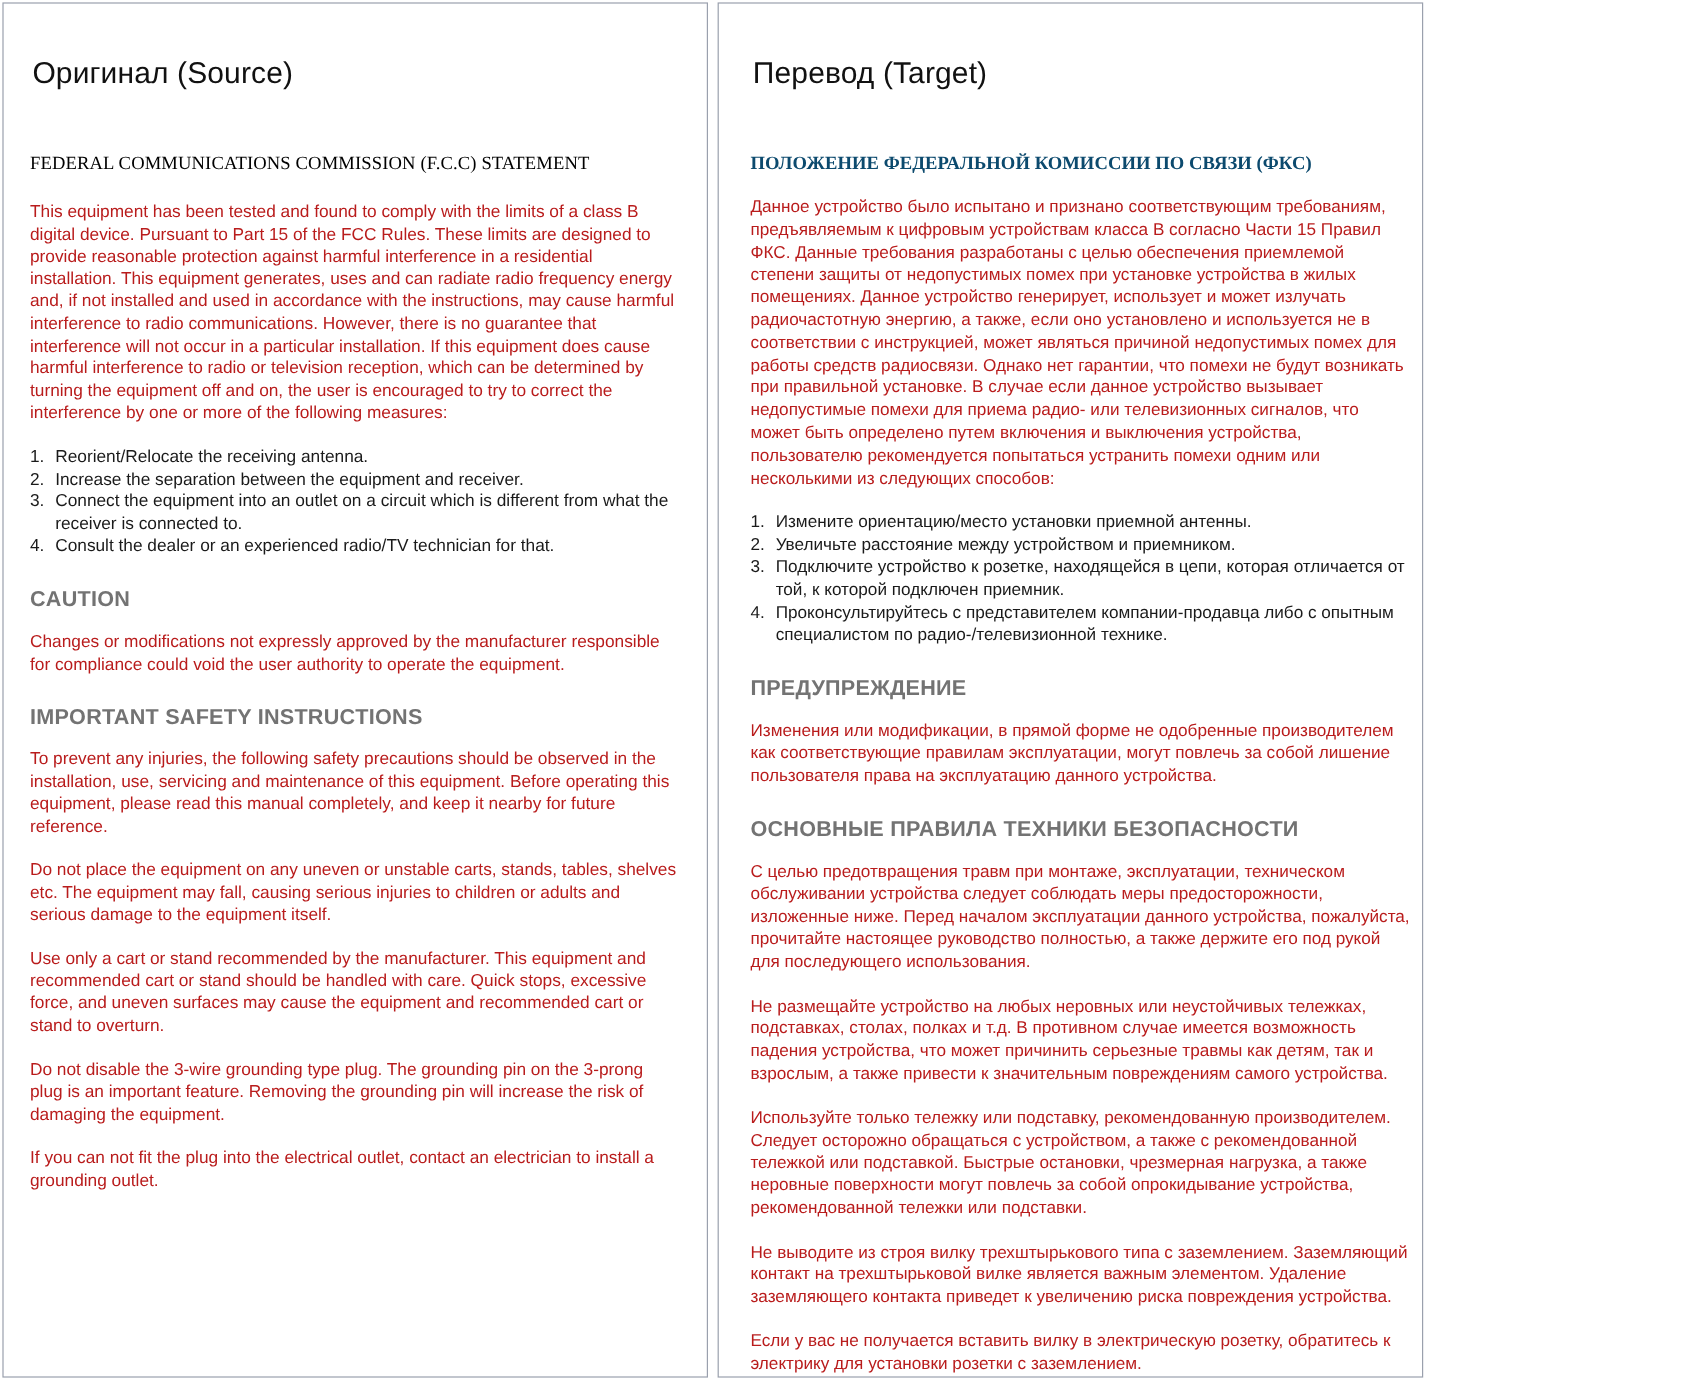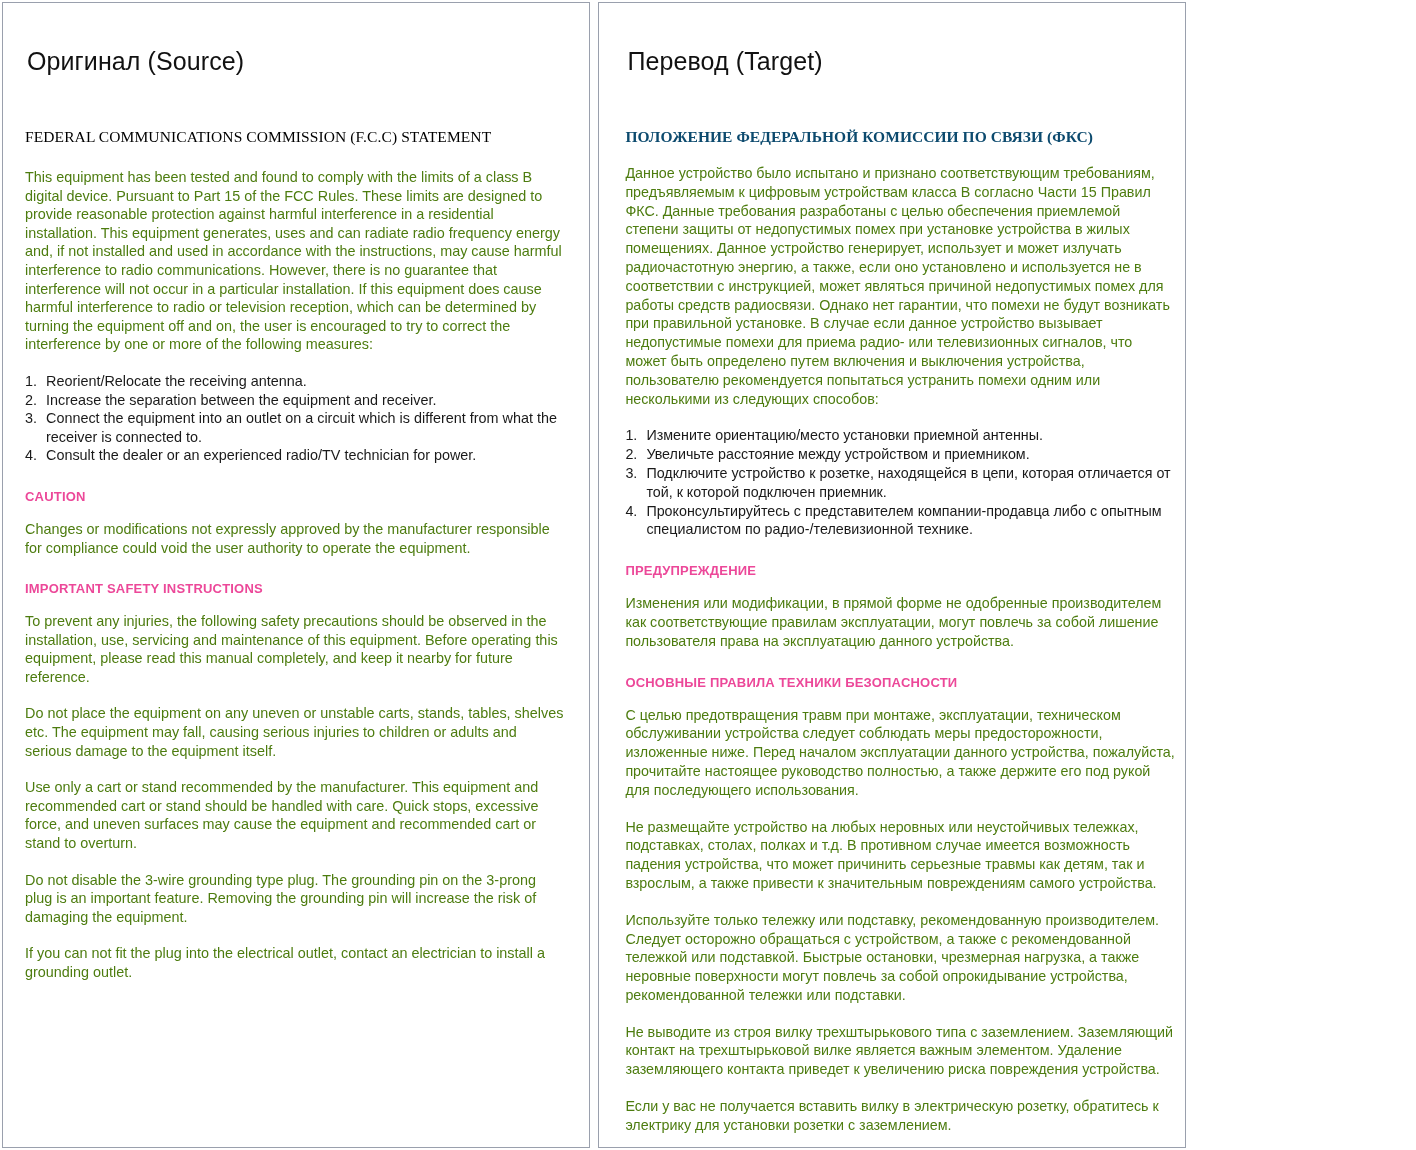--- a/index.html
+++ b/index.html
@@ -70,28 +70,28 @@
     font-weight: bold;
     font-size: 15.5px;
     letter-spacing: 0.05px;
     margin: 0 0 18px 0;
     color: #0c4a6e;
   }
   p.para {
     font-size: 14.4px;
     line-height: 18.6px;
     margin: 0 0 18px 0;
-    color: #4d7c0f;
+    color: #b91c1c;
   }
   .sub-heading {
-    font-size: 13px;
+    font-size: 18px;
     font-weight: bold;
     margin: 0 0 16px 0;
     letter-spacing: 0.2px;
-    color: #ec4899;
+    color: #737373;
   }
   ol.numlist {
     list-style: none;
     margin: 0 0 18px 0;
     padding: 0;
   }
   ol.numlist li {
     font-size: 14.4px;
     line-height: 18.6px;
     margin: 0;
@@ -120,21 +120,21 @@
 
       <div class="doc">
         <div class="doc-heading">FEDERAL COMMUNICATIONS COMMISSION (F.C.C) STATEMENT</div>
 
         <p class="para">This equipment has been tested and found to comply with the limits of a class B digital device. Pursuant to Part 15 of the FCC Rules. These limits are designed to provide reasonable protection against harmful interference in a residential installation. This equipment generates, uses and can radiate radio frequency energy and, if not installed and used in accordance with the instructions, may cause harmful interference to radio communications. However, there is no guarantee that interference will not occur in a particular installation. If this equipment does cause harmful interference to radio or television reception, which can be determined by turning the equipment off and on, the user is encouraged to try to correct the interference by one or more of the following measures:</p>
 
         <ol class="numlist">
           <li><span class="num">1.</span><span>Reorient/Relocate the receiving antenna.</span></li>
           <li><span class="num">2.</span><span>Increase the separation between the equipment and receiver.</span></li>
           <li><span class="num">3.</span><span>Connect the equipment into an outlet on a circuit which is different from what the receiver is connected to.</span></li>
-          <li><span class="num">4.</span><span>Consult the dealer or an experienced radio/TV technician for power.</span></li>
+          <li><span class="num">4.</span><span>Consult the dealer or an experienced radio/TV technician for that.</span></li>
         </ol>
 
         <div class="spacer-6"></div>
 
         <div class="sub-heading">CAUTION</div>
         <p class="para">Changes or modifications not expressly approved by the manufacturer responsible for compliance could void the user authority to operate the equipment.</p>
 
         <div class="spacer-6"></div>
 
         <div class="sub-heading">IMPORTANT SAFETY INSTRUCTIONS</div>

